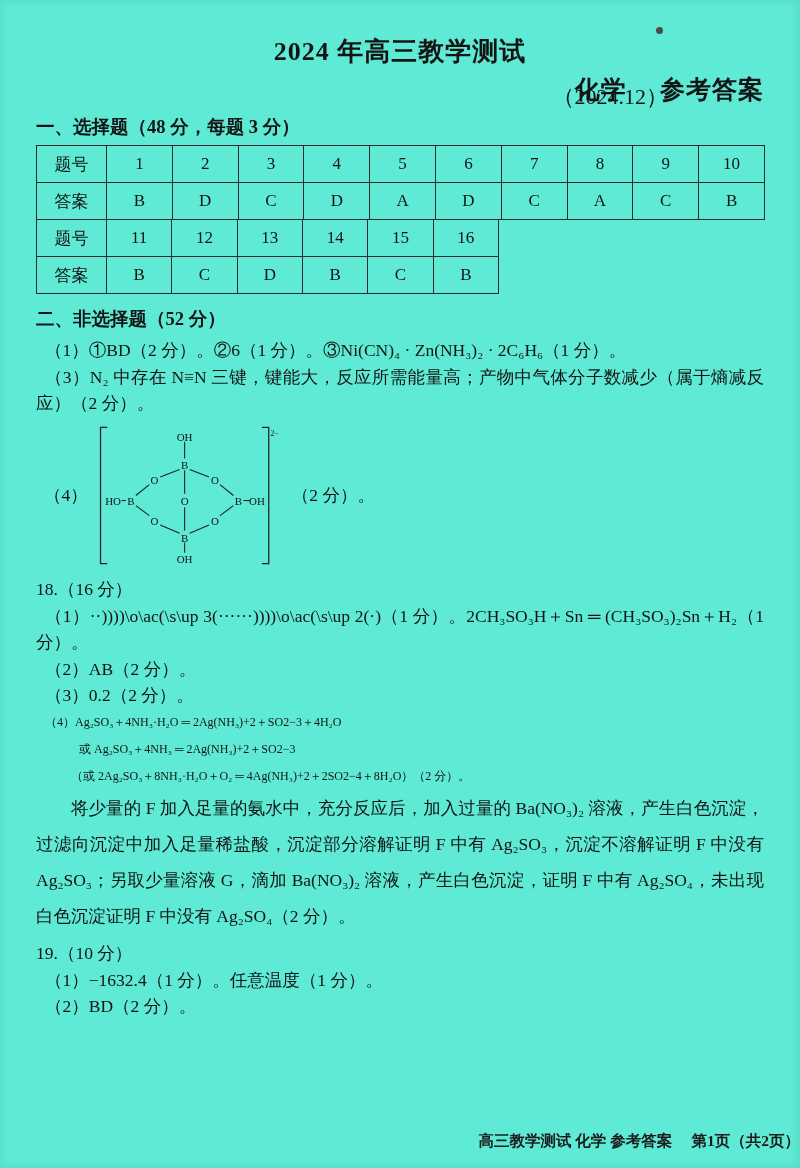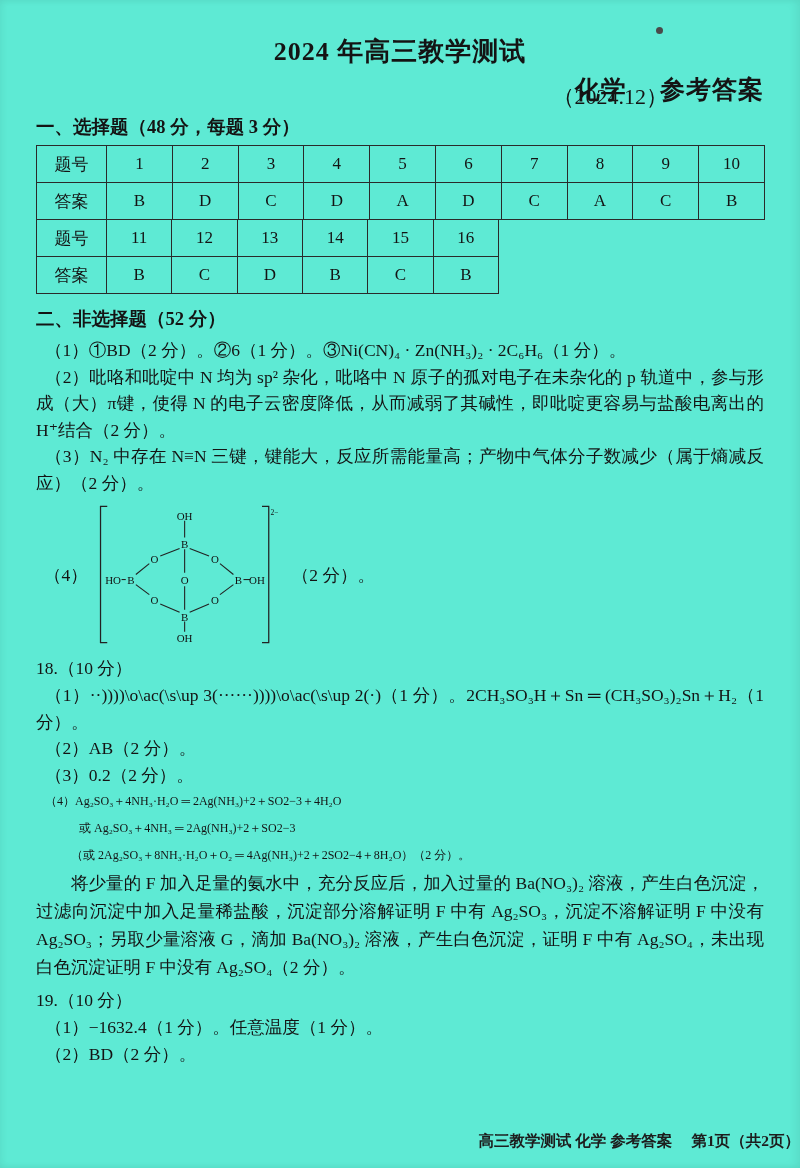--- a/index.html
+++ b/index.html
@@ -50,21 +50,21 @@
   .q-title { font-size:17.5px; line-height:27px; }
   .ans {
     font-size:17.5px; line-height:26.5px;
     text-align:justify;
     text-indent:9px;
   }
   .eq-line { font-size:12px; line-height:27px; white-space:nowrap; }
   .eq-indent-1 { padding-left:43px; }
   .eq-indent-2 { padding-left:35px; }
   .para-indent {
-    font-size:17.5px; line-height:28px;
+    font-size:17.5px; line-height:36px;
     text-align:justify;
     text-indent:2em;
   }
 
   .structure-row {
     display:flex; align-items:center;
     margin:6px 0 8px 8px;
   }
   .structure-label, .structure-score { font-size:17.5px; }
   .borate { width:180px; height:145px; margin:0 14px 0 10px; }
@@ -154,21 +154,20 @@
           <td>C</td>
           <td>B</td>
         </tr>
   </tbody>
     </table>
 
   <div class="sec-heading sec-heading-2">二、非选择题（52 分）</div>
 
   <div class="q-block">
     <div class="ans">（1）①BD（2 分）。②6（1 分）。③Ni(CN)₄ · Zn(NH₃)₂ · 2C₆H₆（1 分）。</div>
-    <div class="ans">（2）吡咯和吡啶中 N 均为 sp² 杂化，吡咯中 N 原子的孤对电子在未杂化的 p 轨道中，参与形成（大）π键，使得 N 的电子云密度降低，从而减弱了其碱性，即吡啶更容易与盐酸电离出的 H⁺结合（2 分）。</div>
     <div class="ans">（3）N₂ 中存在 N≡N 三键，键能大，反应所需能量高；产物中气体分子数减少（属于熵减反应）（2 分）。</div>
 
     <div class="structure-row">
       <span class="structure-label">（4）</span>
       <svg class="borate" viewBox="0 0 214 172">
 
         <path d="M11,5 L3,5 L3,167 L11,167"></path>
         <path d="M195,5 L203,5 L203,167 L195,167"></path>
         <text class="charge" x="205" y="12">2−</text>
 
@@ -199,21 +198,21 @@
         <text x="67" y="116">O</text>
         <text x="139" y="116">O</text>
         <text x="103" y="136">B</text>
         <text x="103" y="162">OH</text>
       </svg>
       <span class="structure-score">（2 分）。</span>
     </div>
   </div>
 
   <div class="q-block">
-    <div class="q-title">18.（10 分）</div>
+    <div class="q-title">18.（16 分）</div>
     <div class="ans">（1）··))))\o\ac(\s\up 3(······))))\o\ac(\s\up 2(·)（1 分）。2CH₃SO₃H＋Sn ═ (CH₃SO₃)₂Sn＋H₂（1 分）。</div>
     <div class="ans">（2）AB（2 分）。</div>
     <div class="ans">（3）0.2（2 分）。</div>
     <div class="eq-line" style="text-indent:9px;">（4）Ag₂SO₃＋4NH₃·H₂O ═ 2Ag(NH₃)+2＋SO2−3＋4H₂O</div>
     <div class="eq-line eq-indent-1">或 Ag₂SO₃＋4NH₃ ═ 2Ag(NH₃)+2＋SO2−3</div>
     <div class="eq-line eq-indent-2">（或 2Ag₂SO₃＋8NH₃·H₂O＋O₂ ═ 4Ag(NH₃)+2＋2SO2−4＋8H₂O）（2 分）。</div>
     <div class="para-indent">将少量的 F 加入足量的氨水中，充分反应后，加入过量的 Ba(NO₃)₂ 溶液，产生白色沉淀，过滤向沉淀中加入足量稀盐酸，沉淀部分溶解证明 F 中有 Ag₂SO₃，沉淀不溶解证明 F 中没有 Ag₂SO₃；另取少量溶液 G，滴加 Ba(NO₃)₂ 溶液，产生白色沉淀，证明 F 中有 Ag₂SO₄，未出现白色沉淀证明 F 中没有 Ag₂SO₄（2 分）。</div>
   </div>
 
   <div class="q-block">

